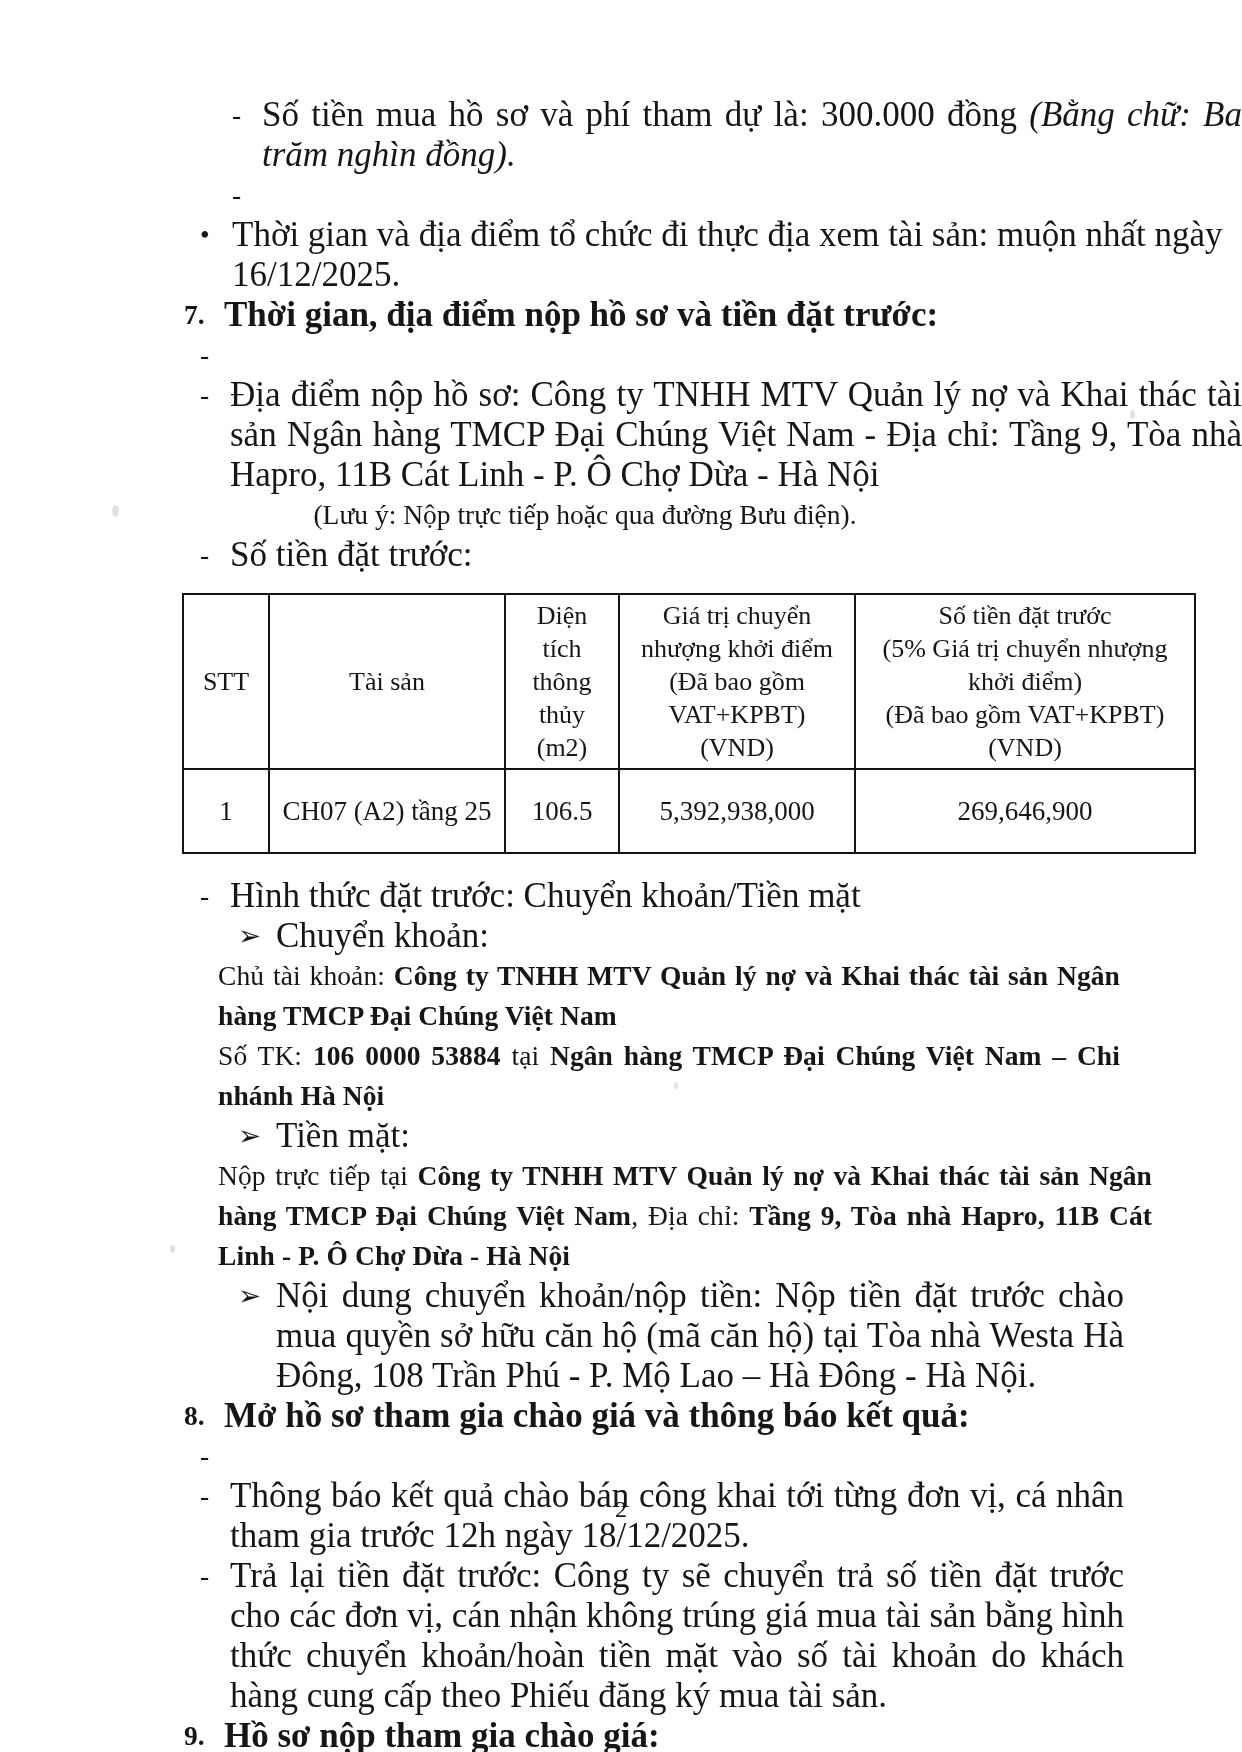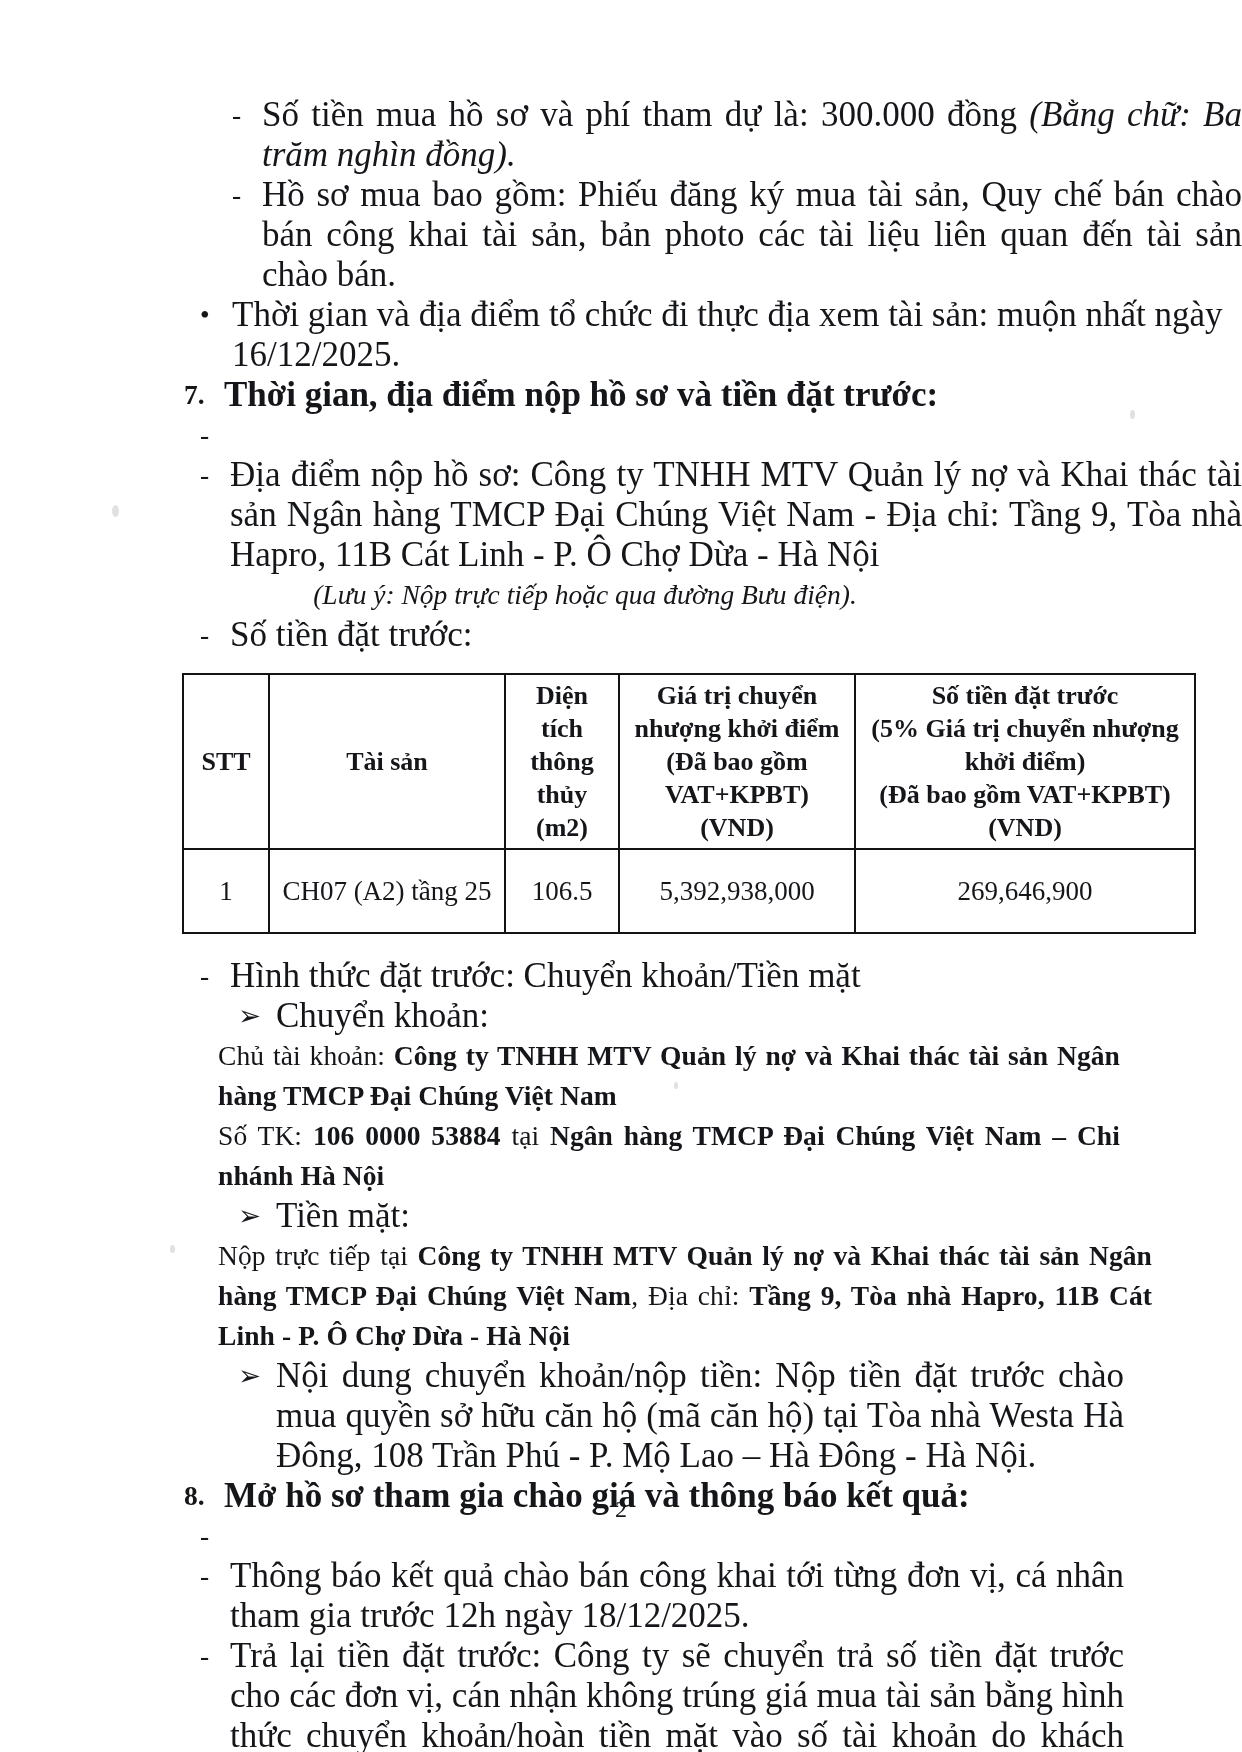--- a/index.html
+++ b/index.html
@@ -73,21 +73,20 @@
   .lvl-arrow   { padding-left: 238px; }   
   .lvl-plain   { padding-left: 218px; font-family: Liberation Serif, serif; }   
 
   .marker.w-dash   { width: 30px; }
   .marker.w-bullet { width: 32px; }
   .marker.w-num    { width: 40px; }
   .marker.w-arrow  { width: 38px; }
 
   .center-ital {
     text-align: center;
-    font-style: italic;
     font-size: 27.5px;
     line-height: 40px;
     padding-left: 68px;
     padding-right: 140px;
   }
 
   
   .table-wrap {
     padding-left: 182px;
     padding-right: 118px;
@@ -101,21 +100,21 @@
   table.deposit th,
   table.deposit td {
     border: 2px solid #111315;
     padding: 4px 6px;
     vertical-align: middle;
     text-align: center;
     font-size: 26px;
     line-height: 33px;
   }
   table.deposit th {
-    font-weight: bold;
+    font-weight: normal;
     border-radius: 32px;
   }
   table.deposit td {
     font-weight: normal;
     height: 74px;
     font-size: 27px;
   }
   .col-stt   { width: 72px; }
   .col-asset { width: 222px; }
   .col-area  { width: 100px; }
@@ -150,21 +149,20 @@
 
   <div style="height:95px"></div>
 
   <div class="row lvl-dash2">
     <div class="marker w-dash">-</div>
     <div class="body"><span>Số tiền mua hồ sơ và phí tham dự là: 300.000 đồng </span><span class="ital">(Bằng chữ: Ba trăm nghìn đồng).</span></div>
   </div>
 
   <div class="row lvl-dash2">
     <div class="marker w-dash">-</div>
-    <div class="body">Hồ sơ mua bao gồm: Phiếu đăng ký mua tài sản, Quy chế bán chào bán công khai tài sản, bản photo các tài liệu liên quan đến tài sản chào bán.</div>
   </div>
 
   <div class="row lvl-bullet">
     <div class="marker w-bullet">•</div>
     <div class="body nojust">Thời gian và địa điểm tổ chức đi thực địa xem tài sản: muộn nhất ngày 16/12/2025.</div>
   </div>
 
   <div class="row lvl-num">
     <div class="marker w-num bold">7.</div>
     <div class="body nojust bold">Thời gian, địa điểm nộp hồ sơ và tiền đặt trước:</div>

